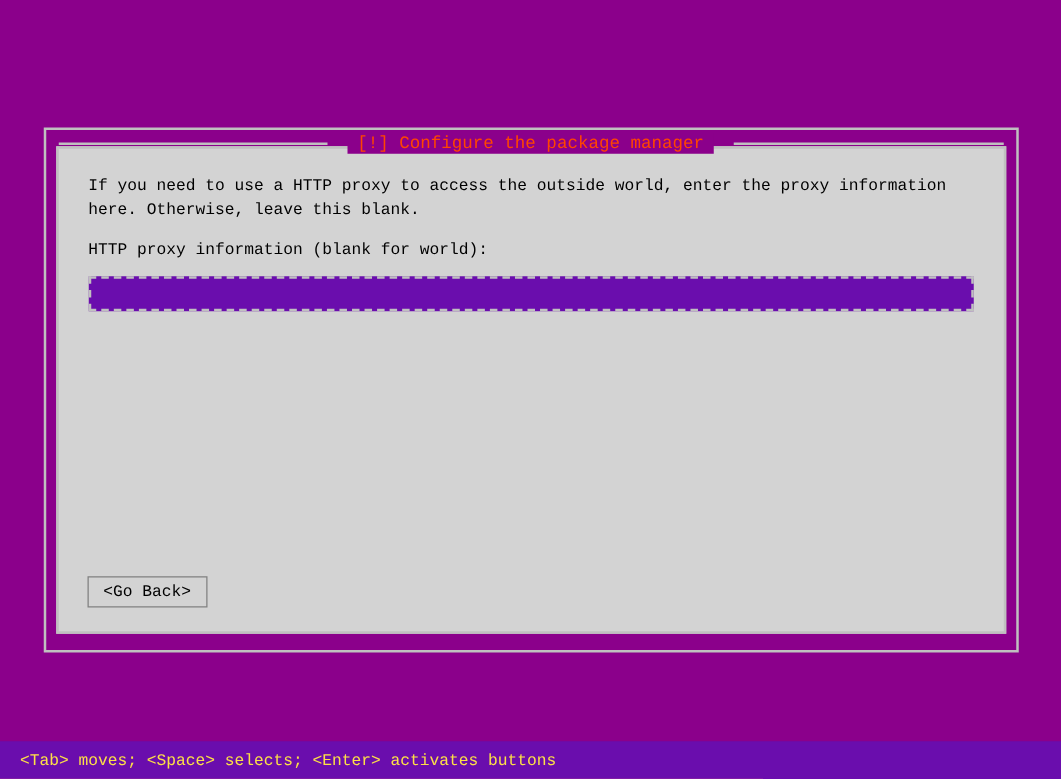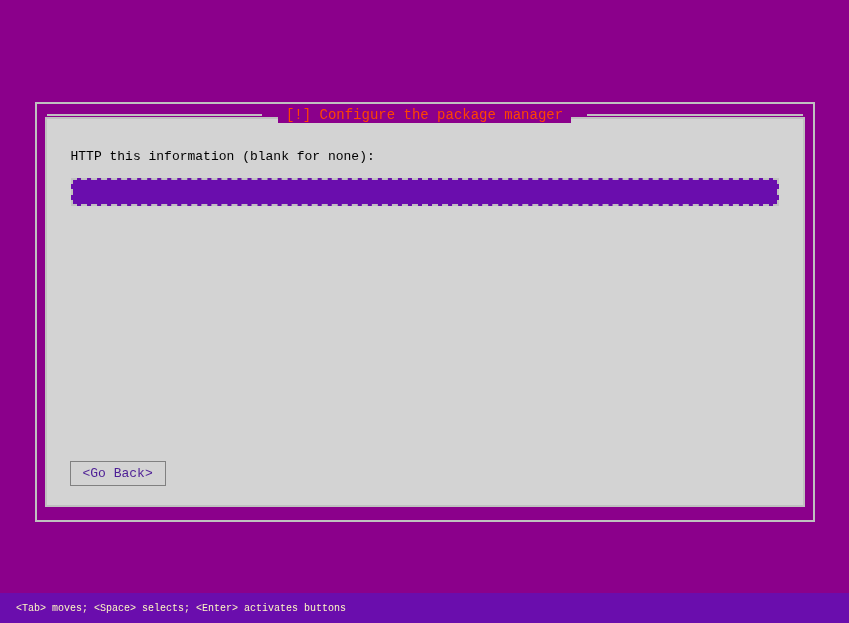--- a/index.html
+++ b/index.html
@@ -102,59 +102,60 @@
       bottom: 20px;
       left: 24px;
       right: 24px;
       display: flex;
       justify-content: space-between;
     }
 
     .dialog-button {
       background-color: #d3d3d3;
       border: none;
-      color: #4c1d95;
+      color: #000000;
       font-family: 'Courier New', Courier, monospace;
       font-size: 13px;
       padding: 4px 12px;
       cursor: pointer;
       outline: 1px solid #808080;
     }
 
     .status-bar {
       position: absolute;
       bottom: 0;
       left: 0;
       right: 0;
       height: 30px;
       background-color: #6a0dad;
       display: flex;
       align-items: center;
       padding: 0 16px;
     }
 
     .status-text {
-      color: #fef9c3;
+      color: #fde047;
       font-family: 'Courier New', Courier, monospace;
-      font-size: 10px;
+      font-size: 13px;
     }
   </style>
 </head>
 <body>
 
 <div class="outer-dialog">
   <div class="inner-dialog">
     <div class="dialog-title-bar">
       <div class="title-line"></div>
       <span class="title-text">[!] Configure the package manager</span>
       <div class="title-line"></div>
     </div>
 
     <div class="dialog-content">
-      <p class="proxy-label">HTTP this information (blank for none):</p>
+      <p>If you need to use a HTTP proxy to access the outside world, enter the proxy information here. Otherwise, leave this blank.</p>
+      <p class="proxy-label">HTTP proxy information (blank for world):</p>
       <input class="proxy-input" type="text" value="" style="">
     </div>
 
     <div class="dialog-buttons">
       <button class="dialog-button">&lt;Go Back&gt;</button>
     </div>
   </div>
 </div>
 
 <div class="status-bar">

